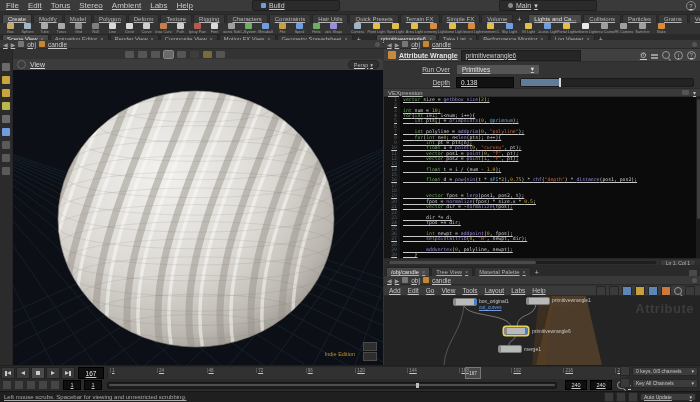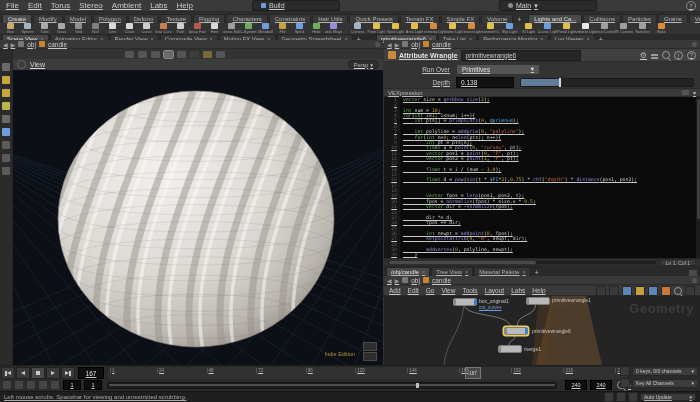--- a/index.html
+++ b/index.html
@@ -653,21 +653,21 @@
       <span class="rc-icon" style="background:#5b86b5"></span>
       <span class="rc-icon" style="background:#c9a13b"></span>
       <span class="rc-icon" style="background:#5b86b5"></span>
       <span class="rc-icon" style="background:#c97a3b"></span>
       <span class="lens"></span>
       <span class="rc-icon"></span>
     </span>
   </div>
 
   <div id="network" class="abs">
-    <span id="net-watermark">Geometry</span>
+    <span id="net-watermark">Attribute</span>
     <span id="net-watermark2">Indie Edition</span>
     <svg width="316" height="69" style="position:absolute;left:0;top:0">
       <polygon points="168,0 202,0 218,69 152,69" fill="rgba(118,84,46,0.5)"></polygon>
       <polygon points="155,0 170,0 162,69 148,69" fill="rgba(90,62,32,0.45)"></polygon>
       <path d="M80,8 C80,22 124,16 127,31" fill="none" stroke="#8a8a8a" stroke-width="0.8"></path>
       <path d="M152,7 C152,22 133,16 133,31" fill="none" stroke="#8a8a8a" stroke-width="0.8"></path>
       <path d="M131,40 C131,45 125,44 125,49" fill="none" stroke="#8a8a8a" stroke-width="0.8"></path>
       <path d="M80,8 C78,36 62,44 60,69" fill="none" stroke="#6a6a6a" stroke-width="0.7"></path>
     </svg>
     <div class="node" style="left:69px;top:2px">

